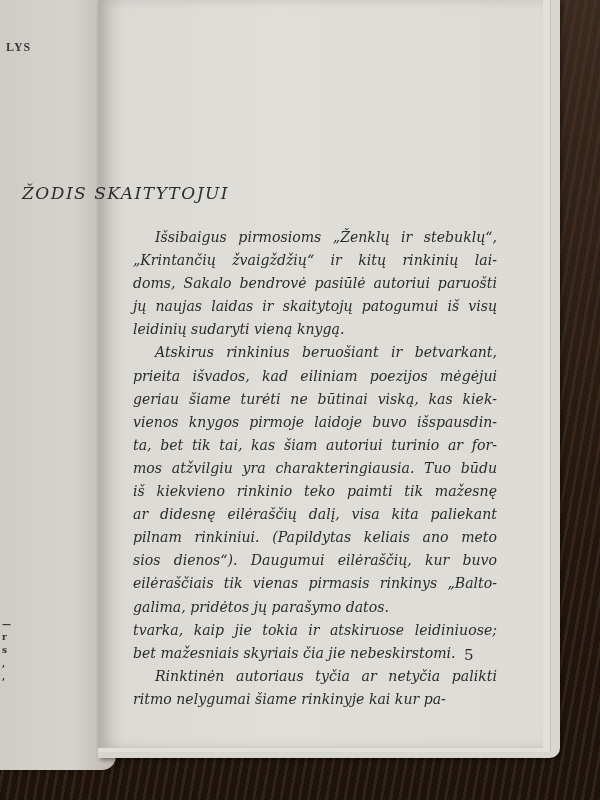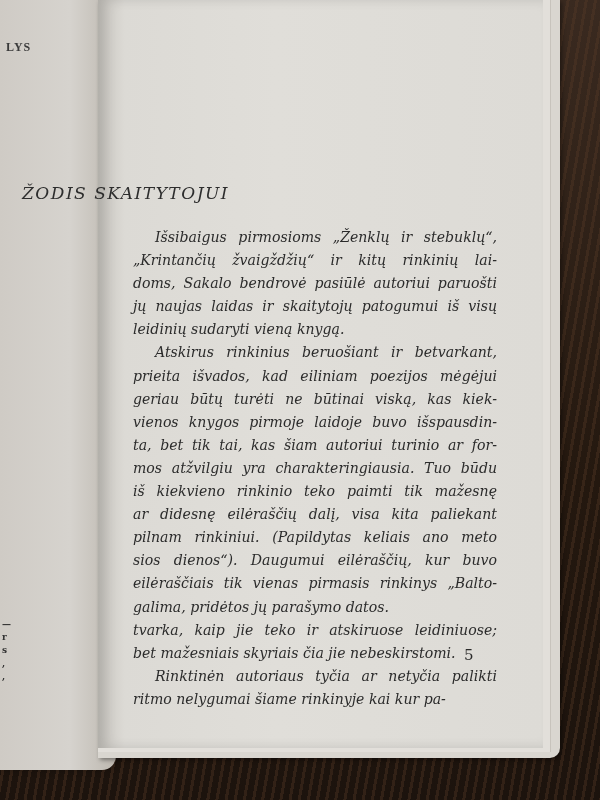--- a/index.html
+++ b/index.html
@@ -87,29 +87,29 @@
 <div class="title">ŽODIS SKAITYTOJUI</div>
 
 <div class="body-text" id="body-text">
     <span class="line indent">Išsibaigus pirmosioms „Ženklų ir stebuklų“,</span>
     <span class="line">„Krintančių žvaigždžių“ ir kitų rinkinių lai-</span>
     <span class="line">doms, Sakalo bendrovė pasiūlė autoriui paruošti</span>
     <span class="line">jų naujas laidas ir skaitytojų patogumui iš visų</span>
     <span class="line last">leidinių sudaryti vieną knygą.</span>
     <span class="line indent">Atskirus rinkinius beruošiant ir betvarkant,</span>
     <span class="line">prieita išvados, kad eiliniam poezijos mėgėjui</span>
-    <span class="line">geriau būtų turėti ne būtinai viską, kas kiek-</span>
+    <span class="line">geriau šiame turėti ne būtinai viską, kas kiek-</span>
     <span class="line">vienos knygos pirmoje laidoje buvo išspausdin-</span>
     <span class="line">ta, bet tik tai, kas šiam autoriui turinio ar for-</span>
     <span class="line">mos atžvilgiu yra charakteringiausia. Tuo būdu</span>
     <span class="line">iš kiekvieno rinkinio teko paimti tik mažesnę</span>
     <span class="line">ar didesnę eilėraščių dalį, visa kita paliekant</span>
     <span class="line">pilnam rinkiniui. (Papildytas keliais ano meto</span>
     <span class="line">sios dienos“).  Daugumui eilėraščių, kur buvo</span>
     <span class="line">eilėraščiais tik vienas pirmasis rinkinys „Balto-</span>
     <span class="line last">galima, pridėtos jų parašymo datos.</span>
-    <span class="line">tvarka, kaip jie teko ir atskiruose leidiniuose;</span>
+    <span class="line">tvarka, kaip jie tokia ir atskiruose leidiniuose;</span>
     <span class="line last">bet mažesniais skyriais čia jie nebeskirstomi.</span>
     <span class="line indent">Rinktinėn autoriaus tyčia ar netyčia palikti</span>
     <span class="line last">ritmo nelygumai šiame rinkinyje kai kur pa-</span>
   </div>
 
 <div class="page-number">5</div>
 
 </body></html>

